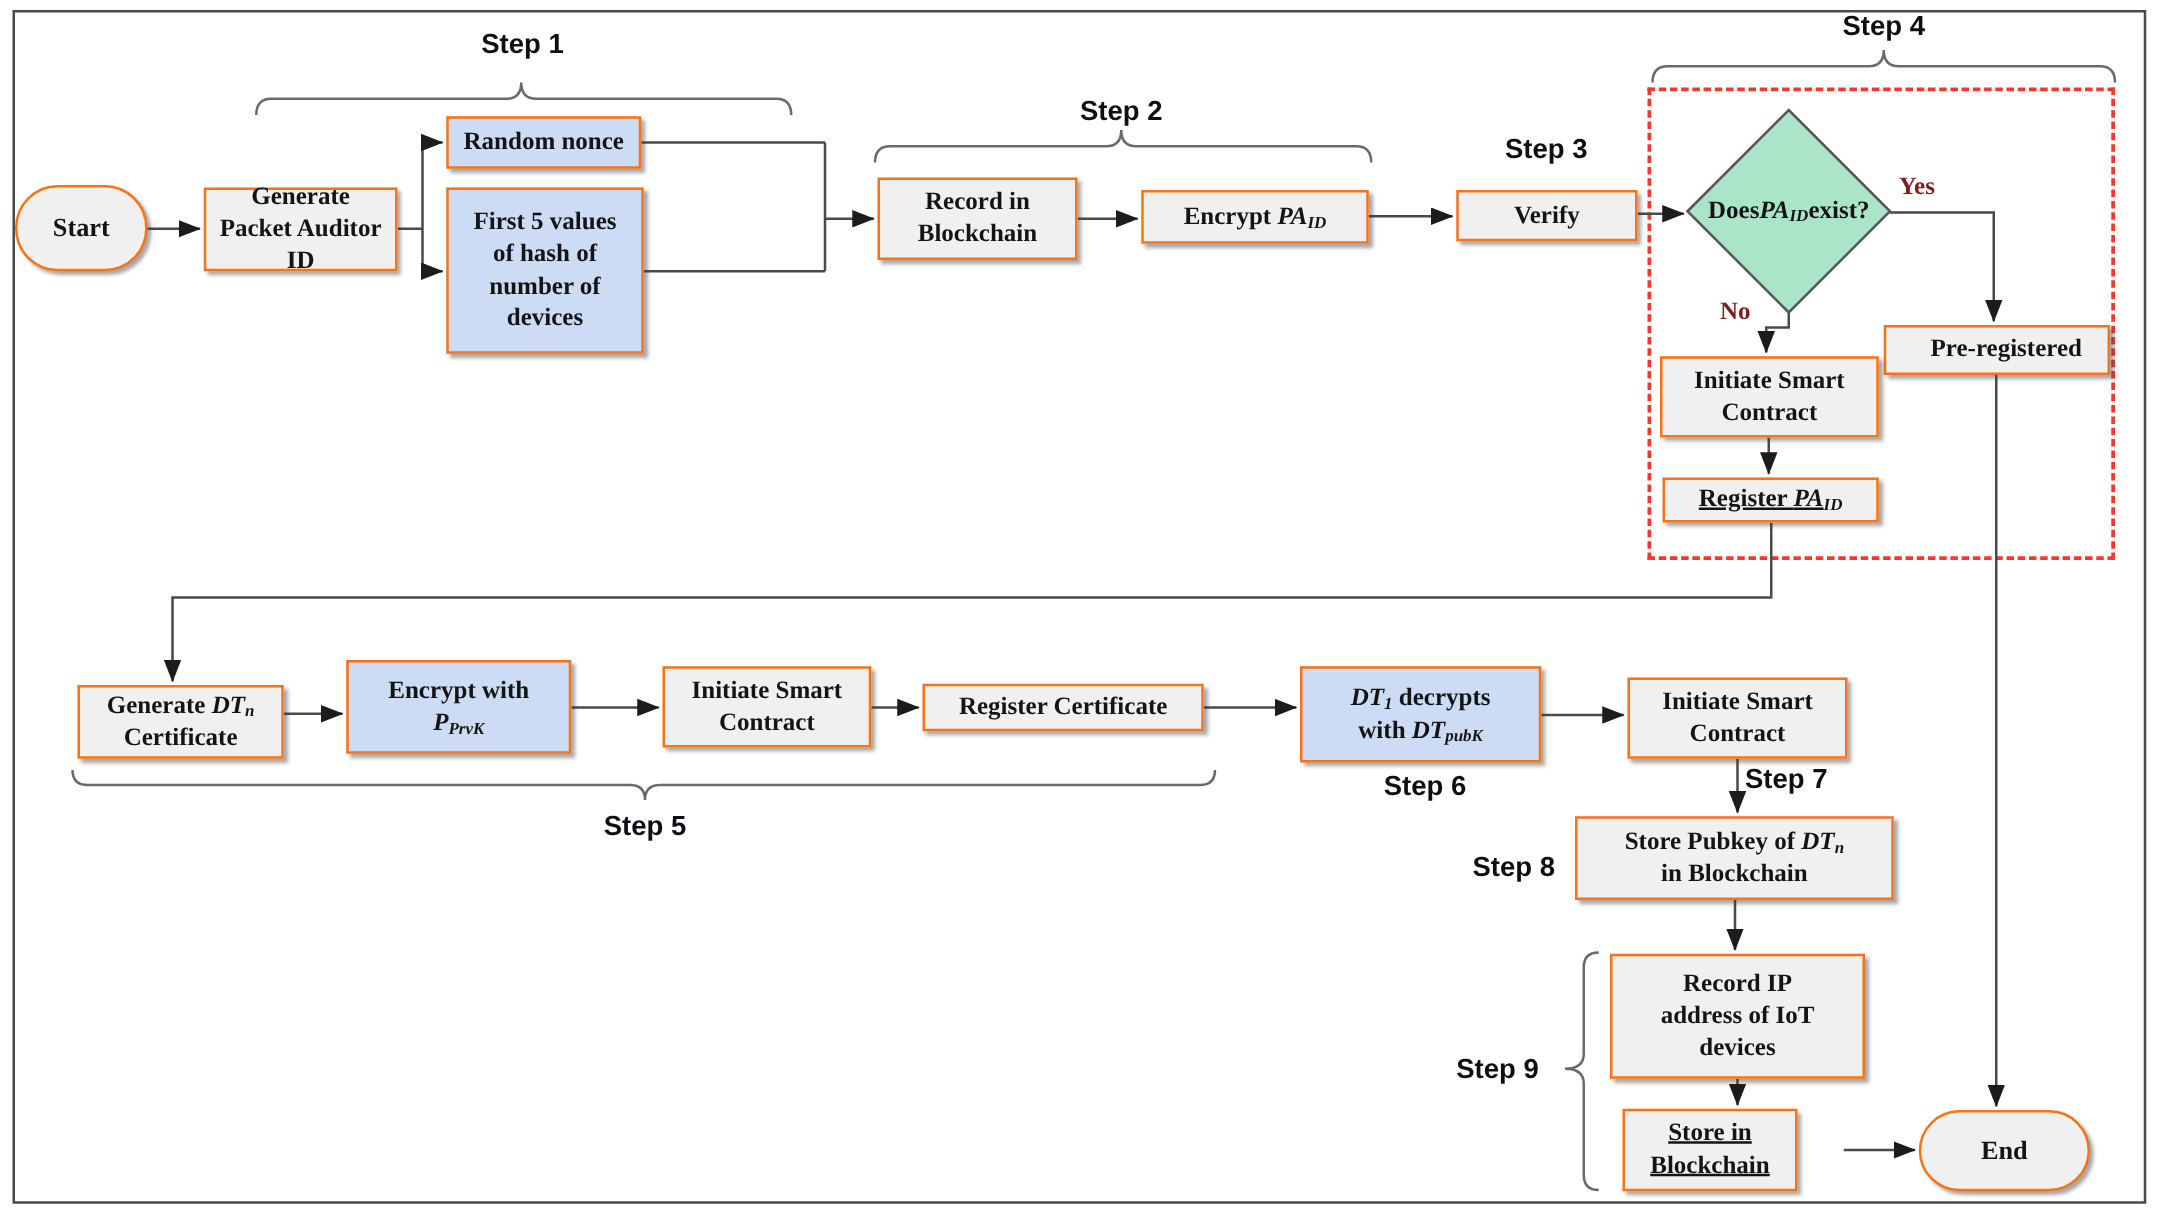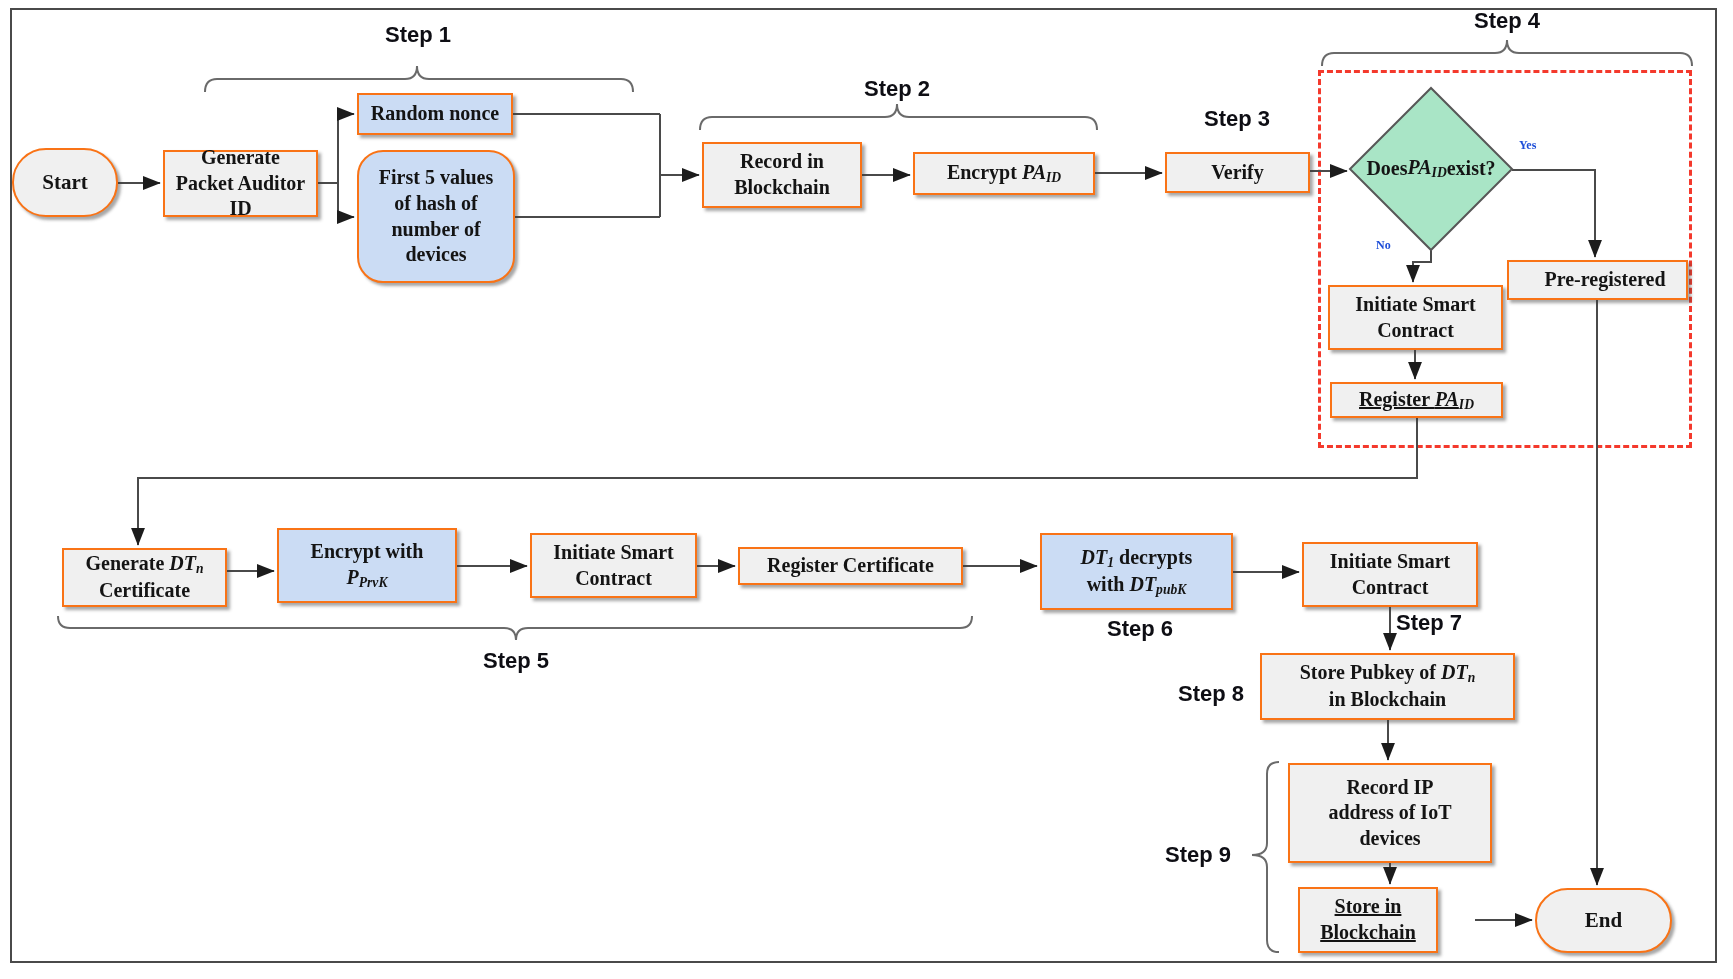--- a/index.html
+++ b/index.html
@@ -9,21 +9,21 @@
   .node{position:absolute;box-sizing:border-box;border:2px solid #f97316;background:var(--box-gray,#f0f0f0);
         display:flex;flex-direction:column;align-items:center;justify-content:center;text-align:center;
         font-weight:bold;font-size:20px;line-height:1.28;padding:2px 5px;
         box-shadow:3px 3px 3px rgba(60,60,60,.45);}
   .blue{background:var(--box-blue,#cbdcf4);}
   .pill{border-radius:34px;font-size:21px;}
   .var{font-style:italic;}
   .sub{font-style:italic;font-size:68%;vertical-align:-18%;}
   .steplabel{position:absolute;font-family:"Liberation Sans",sans-serif;font-weight:bold;
              font-size:22px;color:#0e0e14;text-align:center;}
-  .branchlabel{position:absolute;font-weight:bold;font-size:12px;color:#1d4ed8;}
+  .branchlabel{position:absolute;font-weight:bold;font-size:20px;color:#7f1d1d;}
   #dashedbox{position:absolute;left:1318px;top:70px;width:374px;height:378px;
              border:3px dashed var(--dashed-red,#f4392c);box-sizing:border-box;}
   svg.layer{position:absolute;left:0;top:0;}
   .cn{stroke:var(--line,#4a4a4a);stroke-width:2;fill:none;}
   .brace{stroke:#6a6a6a;stroke-width:2;fill:none;}
   .dshape{fill:var(--diamond-green,#a9e5c6);stroke:#575757;stroke-width:2;}
   #decision-text{position:absolute;left:1366px;top:104px;width:130px;height:128px;
                  display:flex;flex-direction:row;align-items:center;justify-content:center;
                  font-weight:bold;font-size:20px;line-height:1.3;text-align:center;}
 </style>
@@ -96,21 +96,21 @@
   </div>
 
   <div class="node" style="left:163px;top:150px;width:155px;height:67px;">
     <span>Generate Packet Auditor ID</span>
   </div>
 
   <div class="node blue" style="left:357px;top:93px;width:156px;height:42px;">
     <span>Random nonce</span>
   </div>
 
-  <div class="node blue" style="left:357px;top:150px;width:158px;height:133px;border-radius:26px;">
+  <div class="node blue" style="left:357px;top:150px;width:158px;height:133px;">
     <div>First 5 values</div>
     <div>of hash of</div>
     <div>number of</div>
     <div>devices</div>
   </div>
 
   <div class="node" style="left:702px;top:142px;width:160px;height:66px;">
     <div>Record in</div>
     <div>Blockchain</div>
   </div>

